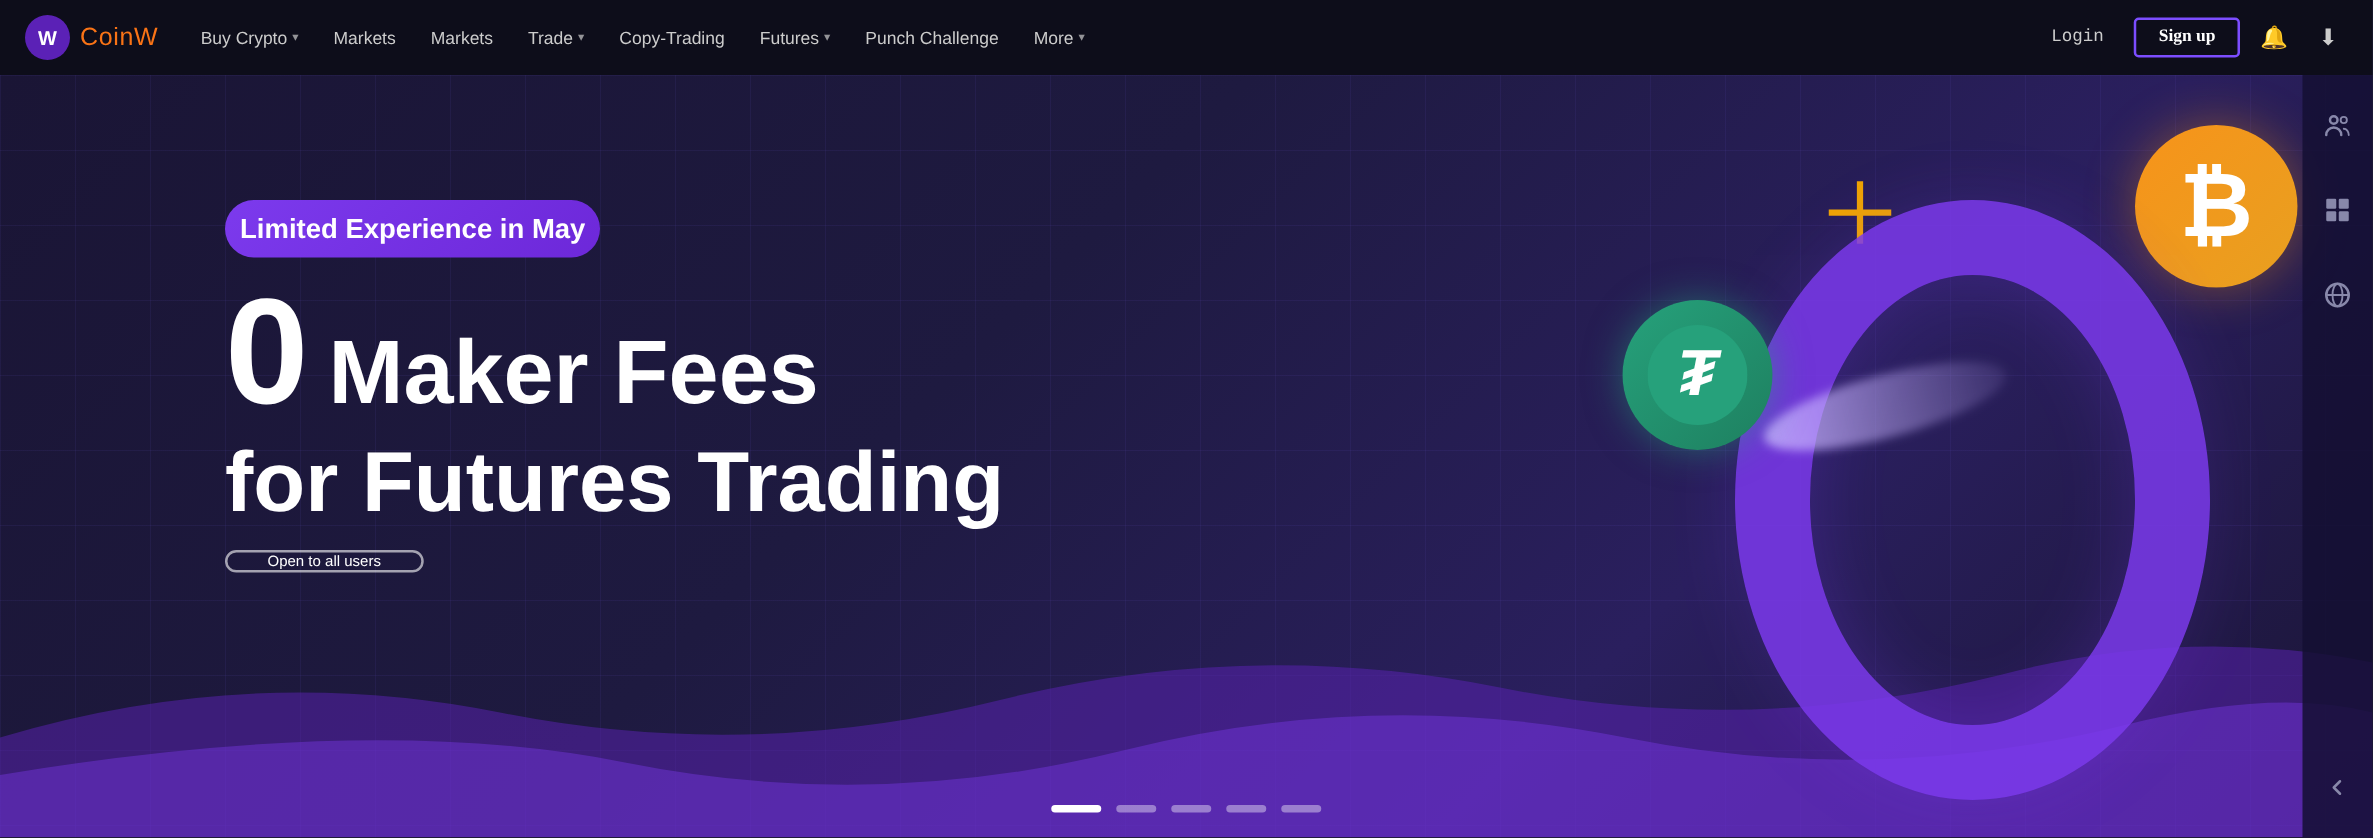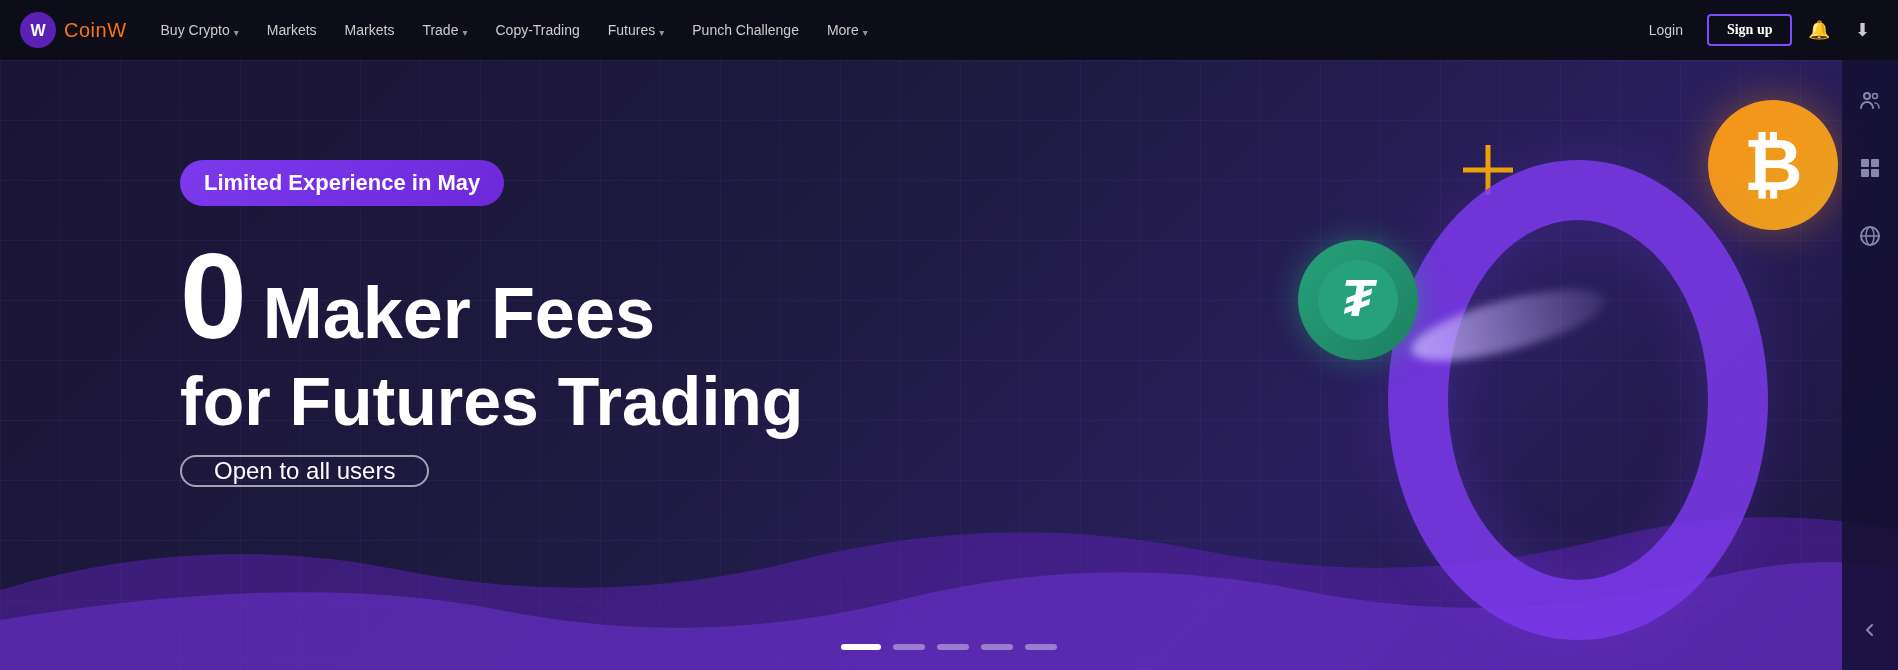--- a/index.html
+++ b/index.html
@@ -32,33 +32,33 @@
       font-size: 20px;
       font-weight: 400;
       letter-spacing: 0.5px;
     }
     .nav-item {
       color: #ccc;
       font-size: 14px;
       padding: 4px 10px;
       cursor: pointer;
       display: flex;
-      align-items: flex-end;
+      align-items: center;
       gap: 4px;
       white-space: nowrap;
     }
     .nav-spacer { flex: 1; }
     .btn-login {
       color: #ccc;
       font-size: 14px;
       padding: 6px 16px;
       cursor: pointer;
       background: transparent;
       border: none;
-      font-family: Liberation Sans, sans-serif;
+      font-family: Liberation Mono, monospace;
     }
     .btn-signup {
       color: #fff;
       font-size: 14px;
       padding: 6px 18px;
       cursor: pointer;
       background: transparent;
       border: 2px solid #7c4dff;
       border-radius: 4px;
       font-family: Liberation Serif, serif;
@@ -104,23 +104,23 @@
       left: 180px;
       top: 100px;
     }
 
     .badge-pill {
       display: inline-block;
       background: linear-gradient(135deg, #7c3aed, #6d28d9);
       color: #fff;
       font-size: 22px;
       font-weight: 600;
-      padding: 10px 24px;
+      padding: 10px 12px;
       border-radius: 30px;
-      margin-bottom: 30px;
+      margin-bottom: 15px;
     }
 
     .hero-title {
       color: #fff;
       font-size: 88px;
       font-weight: 900;
       line-height: 1;
       display: flex;
       align-items: baseline;
       gap: 16px;
@@ -143,21 +143,21 @@
       margin-bottom: 16px;
     }
 
     .btn-open-users {
       display: inline-block;
       background: transparent;
       color: #fff;
       border: 2px solid rgba(255,255,255,0.6);
       border-radius: 30px;
       padding: 0 32px;
-      font-size: 24px;
+      font-size: 12px;
       cursor: pointer;
       font-family: inherit;
     }
 
     
     .hero-right {
       position: absolute;
       right: 0;
       top: 0;
       width: 900px;

